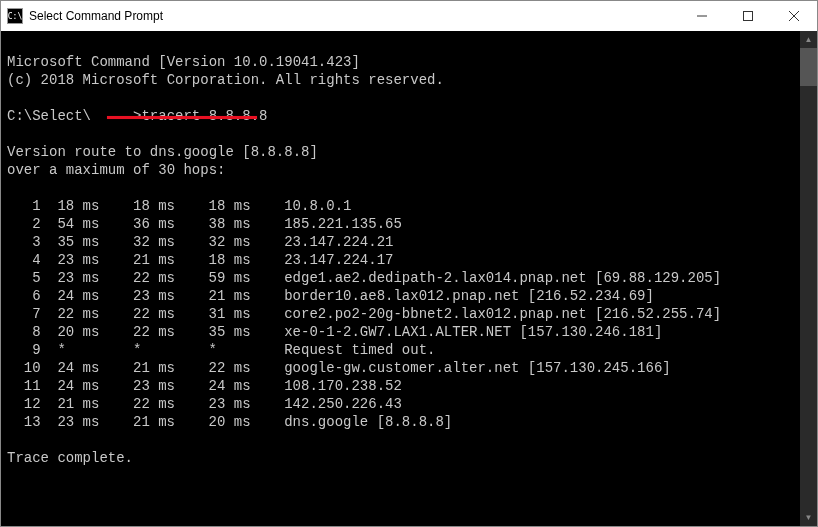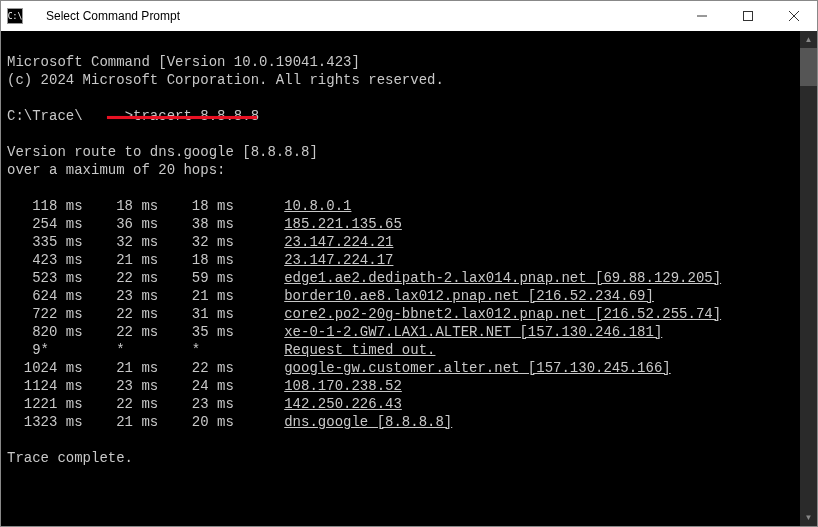--- a/index.html
+++ b/index.html
@@ -35,21 +35,20 @@
       margin-right: 6px;
       display: flex;
       align-items: center;
       justify-content: center;
       color: #fff;
       font-size: 8px;
       font-family: Consolas, monospace;
     }
     .titlebar .title-text {
       flex: 0 0 auto;
-      margin-left: 17px;
     }
     .titlebar .spacer { flex: 1; }
     .win-btn {
       width: 46px;
       height: 30px;
       display: flex;
       align-items: center;
       justify-content: center;
       font-size: 12px;
       color: #333;
@@ -98,23 +97,23 @@
       background: #555;
     }
     .underline {
       position: absolute;
       height: 3px;
       background: #e81123;
       box-shadow: 0 0 1px rgba(232,17,35,0.5);
     }
     .hop-row { display: block; }
     .col-hop { display: inline-block; width: 4ch; text-align: right; }
-    .col-t   { display: inline-block; width: 9ch; text-align: left; }
+    .col-t   { display: inline-block; width: 9ch; text-align: center; }
     .col-gap { display: inline-block; width: 2ch; }
-    .col-dest{ display: inline-block; text-decoration: underline; }
+    .col-dest{ display: inline-block; }
     .blank-line { height: 18px; }
   </style>
 </head>
 <body>
 
 <div class="window">
   <div class="titlebar">
     <div class="icon-wrap">
       <span>C:\</span>
     </div>
@@ -134,24 +133,24 @@
       <svg viewBox="0 0 10 10">
           <line x1="0" y1="0" x2="10" y2="10" stroke="#333" stroke-width="1"></line>
           <line x1="10" y1="0" x2="0" y2="10" stroke="#333" stroke-width="1"></line>
         </svg>
     </div>
   </div>
 
   <div class="content-wrap">
     <div class="terminal">
 <span>Microsoft Command [Version 10.0.19041.423]</span>
-<span>(c) 2024 Microsoft Corporation. All rights reserved.</span>
-<div class="blank-line"></div><span>C:\Trace\</span><span>     </span><span>&gt;</span><span>tracert 8.8.8.8</span>
+<span>(c) 2018 Microsoft Corporation. All rights reserved.</span>
+<div class="blank-line"></div><span>C:\Select\</span><span>     </span><span>&gt;</span><span>tracert 8.8.8.8</span>
 <div class="blank-line"></div><span>Version route to dns.google [8.8.8.8]</span>
-<span>over a maximum of 20 hops:</span>
+<span>over a maximum of 30 hops:</span>
 <div class="blank-line"></div><div id="hops-container"><span class="hop-row"><span class="col-hop">1</span><span class="col-t">18 ms</span><span class="col-t">18 ms</span><span class="col-t">18 ms</span><span class="col-gap"></span><span class="col-dest">10.8.0.1</span></span><span class="hop-row"><span class="col-hop">2</span><span class="col-t">54 ms</span><span class="col-t">36 ms</span><span class="col-t">38 ms</span><span class="col-gap"></span><span class="col-dest">185.221.135.65</span></span><span class="hop-row"><span class="col-hop">3</span><span class="col-t">35 ms</span><span class="col-t">32 ms</span><span class="col-t">32 ms</span><span class="col-gap"></span><span class="col-dest">23.147.224.21</span></span><span class="hop-row"><span class="col-hop">4</span><span class="col-t">23 ms</span><span class="col-t">21 ms</span><span class="col-t">18 ms</span><span class="col-gap"></span><span class="col-dest">23.147.224.17</span></span><span class="hop-row"><span class="col-hop">5</span><span class="col-t">23 ms</span><span class="col-t">22 ms</span><span class="col-t">59 ms</span><span class="col-gap"></span><span class="col-dest">edge1.ae2.dedipath-2.lax014.pnap.net [69.88.129.205]</span></span><span class="hop-row"><span class="col-hop">6</span><span class="col-t">24 ms</span><span class="col-t">23 ms</span><span class="col-t">21 ms</span><span class="col-gap"></span><span class="col-dest">border10.ae8.lax012.pnap.net [216.52.234.69]</span></span><span class="hop-row"><span class="col-hop">7</span><span class="col-t">22 ms</span><span class="col-t">22 ms</span><span class="col-t">31 ms</span><span class="col-gap"></span><span class="col-dest">core2.po2-20g-bbnet2.lax012.pnap.net [216.52.255.74]</span></span><span class="hop-row"><span class="col-hop">8</span><span class="col-t">20 ms</span><span class="col-t">22 ms</span><span class="col-t">35 ms</span><span class="col-gap"></span><span class="col-dest">xe-0-1-2.GW7.LAX1.ALTER.NET [157.130.246.181]</span></span><span class="hop-row"><span class="col-hop">9</span><span class="col-t">*    </span><span class="col-t">*    </span><span class="col-t">*    </span><span class="col-gap"></span><span class="col-dest">Request timed out.</span></span><span class="hop-row"><span class="col-hop">10</span><span class="col-t">24 ms</span><span class="col-t">21 ms</span><span class="col-t">22 ms</span><span class="col-gap"></span><span class="col-dest">google-gw.customer.alter.net [157.130.245.166]</span></span><span class="hop-row"><span class="col-hop">11</span><span class="col-t">24 ms</span><span class="col-t">23 ms</span><span class="col-t">24 ms</span><span class="col-gap"></span><span class="col-dest">108.170.238.52</span></span><span class="hop-row"><span class="col-hop">12</span><span class="col-t">21 ms</span><span class="col-t">22 ms</span><span class="col-t">23 ms</span><span class="col-gap"></span><span class="col-dest">142.250.226.43</span></span><span class="hop-row"><span class="col-hop">13</span><span class="col-t">23 ms</span><span class="col-t">21 ms</span><span class="col-t">20 ms</span><span class="col-gap"></span><span class="col-dest">dns.google [8.8.8.8]</span></span></div><div class="blank-line"></div><span>Trace complete.</span>
     </div>
 
     <div class="scrollbar">
       <div class="scroll-up">▲</div>
       <div class="scroll-thumb"></div>
       <div class="scroll-down">▼</div>
     </div>
 
     <div class="underline" id="red-underline" style="left: 106px; top: 85px; width: 150px;"></div>

